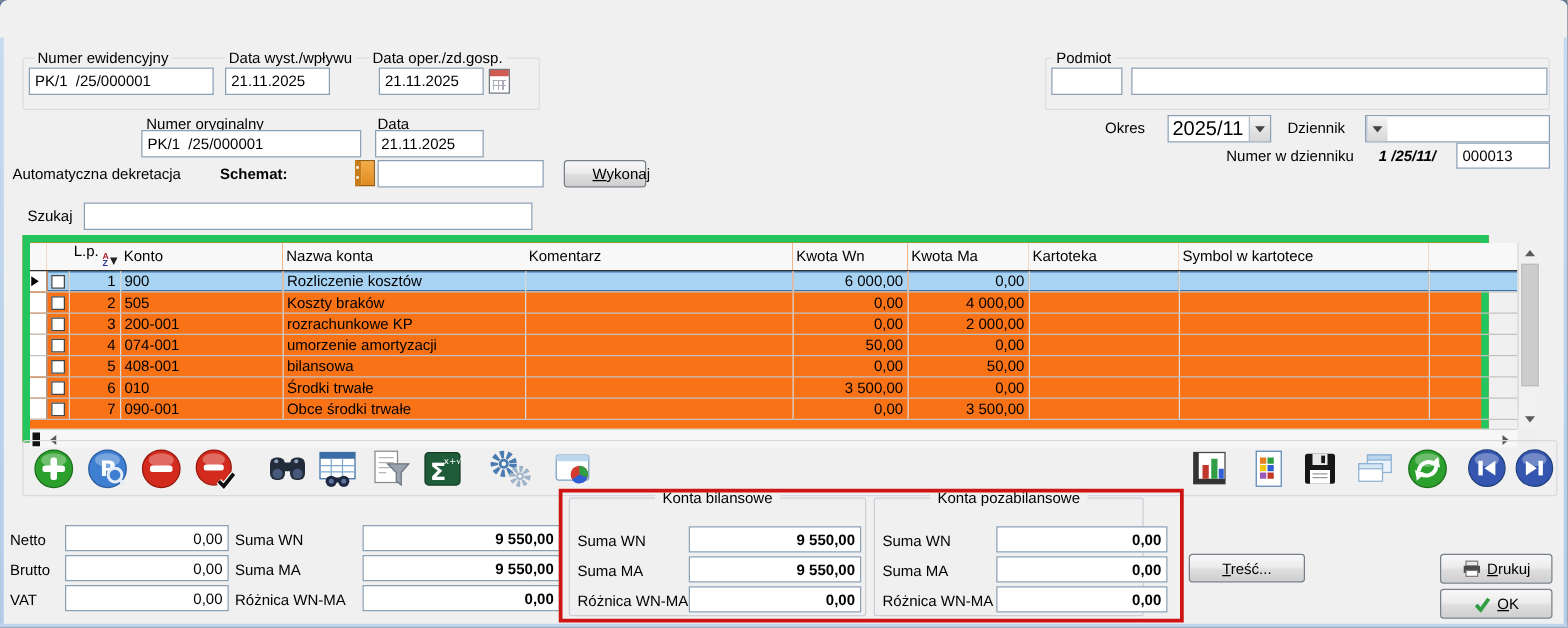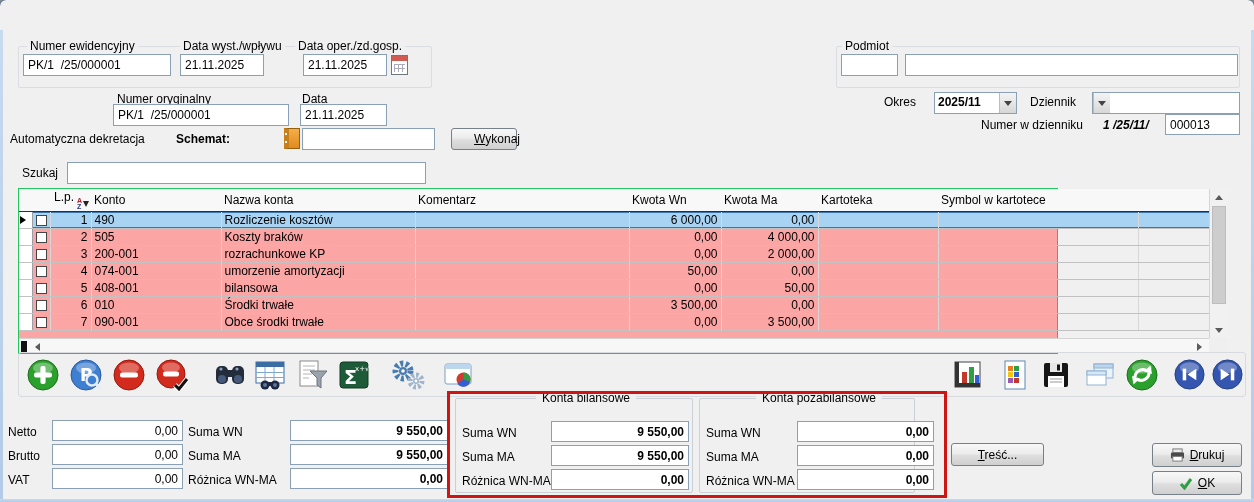--- a/index.html
+++ b/index.html
@@ -32,36 +32,36 @@
   .b{font-weight:bold;}
   .inp{position:absolute;border:1px solid #8aa0b5;background:#fff;padding:0 4px;
     font-family:"Liberation Sans","DejaVu Sans",sans-serif;font-size:12px;color:#000;}
   .inp.num{text-align:right;}
   .inp.bold{font-weight:bold;}
   .groupbox{position:absolute;border:1px solid #dadde2;border-radius:2px;}
   .btn{position:absolute;border:1px solid #777f88;border-radius:3px;
     background:linear-gradient(#f8f8f8,#ececec 45%,#dedede 55%,#cfcfcf);
     font-size:12px;display:flex;align-items:center;justify-content:center;gap:5px;cursor:default;}
   .combo{position:absolute;border:1px solid #8aa0b5;background:#fff;display:flex;}
-  .combo .txt{flex:1;padding:2px 3px;overflow:hidden;white-space:nowrap;font-size:12px;font-weight:bold;}
+  .combo .txt{flex:1;padding:2px 3px;overflow:hidden;white-space:nowrap;font-size:16px;}
   .combo .cbtn{width:17px;border-left:1px solid #b3bfca;background:linear-gradient(#f4f4f4,#d7d7d7);display:flex;align-items:center;justify-content:center;}
   .tridown{width:0;height:0;border-left:4px solid transparent;border-right:4px solid transparent;border-top:5px solid #444;}
   .fset{position:absolute;border:1px solid #cbd0d6;border-radius:2px;background:transparent;}
-  .fset .legend{position:absolute;top:-8px;left:50%;transform:translateX(-50%);background:#f0f0f0;padding:0 6px;white-space:nowrap;margin-left:12px;}
+  .fset .legend{position:absolute;top:-8px;left:50%;transform:translateX(-50%);background:#f0f0f0;padding:0 6px;white-space:nowrap;}
   .annotation{position:absolute;border:3px solid #cf1414;pointer-events:none;z-index:60;}
   
   .calico{position:absolute;width:17px;height:20px;border:1px solid #6f7780;background:
       linear-gradient(#fff,#fff) ,#fff;}
   .calico:before{content:"";position:absolute;left:0;top:0;right:0;height:5px;background:#cf5b52;}
   .calico:after{content:"";position:absolute;left:2px;right:2px;top:8px;bottom:2px;
       background:repeating-linear-gradient(#aab 0 1px, transparent 1px 4px),repeating-linear-gradient(90deg,#aab 0 1px, transparent 1px 4px);}
   .bookico{position:absolute;width:16px;height:21px;background:linear-gradient(#f5ae49,#e08b1f);border:1px solid #96600f;border-left:5px solid #c87f1a;}
   .bookico:after{content:"";position:absolute;left:-4px;top:4px;width:2px;height:2px;background:#fff;box-shadow:0 8px 0 #fff;}
   
-  .grid-wrap{position:absolute;left:18px;top:188px;width:1040px;height:166px;border:1px solid #22c55e;background:#fca5a5;}
+  .grid-wrap{position:absolute;left:18px;top:188px;width:1173px;height:166px;border:6px solid #22c55e;background:#f97316;}
   table.grid{border-collapse:collapse;table-layout:fixed;width:1190px;}
   table.grid th{height:22px;background:#f8f8f8;border-bottom:1px solid #2f2f2f;font-weight:400;
       text-align:left;padding:0 3px;font-size:12px;white-space:nowrap;overflow:hidden;}
   table.grid td{height:17px;padding:0 3px;font-size:12px;white-space:nowrap;overflow:hidden;
       border-bottom:1px solid #c2c2c2;border-right:1px solid #d8d8d8;}
   table.grid td.num, table.grid td.c-lp{text-align:right;}
   table.grid td.c-ind{background:#fff;border-right:1px solid #9aa0a6;padding:0 1px;}
   table.grid td.c-fill{border-right:none;}
   tr.sel td:not(.c-ind){background:#a9d3f2;box-shadow:inset 0 1px 0 #3a76ad, inset 0 -1px 0 #3a76ad;}
   .cb{display:inline-block;width:11px;height:11px;border:1px solid #454545;background:#fff;vertical-align:middle;}
@@ -175,21 +175,21 @@
           <th>Kartoteka</th>
           <th>Symbol w kartotece</th>
           <th></th>
         </tr>
       </thead>
       <tbody>
           <tr class="sel">
             <td class="c-ind"><span class="tri"></span></td>
             <td class="c-chk"><span class="cb"></span></td>
             <td class="c-lp">1</td>
-            <td class="c-konto">490</td>
+            <td class="c-konto">900</td>
             <td class="c-nazwa">Rozliczenie kosztów</td>
             <td class="c-komentarz"></td>
             <td class="c-kwota_wn num">6 000,00</td>
             <td class="c-kwota_ma num">0,00</td>
             <td class="c-kartoteka"></td>
             <td class="c-symbol"></td>
             <td class="c-fill"></td>
           </tr>
           <tr>
             <td class="c-ind"></td>

